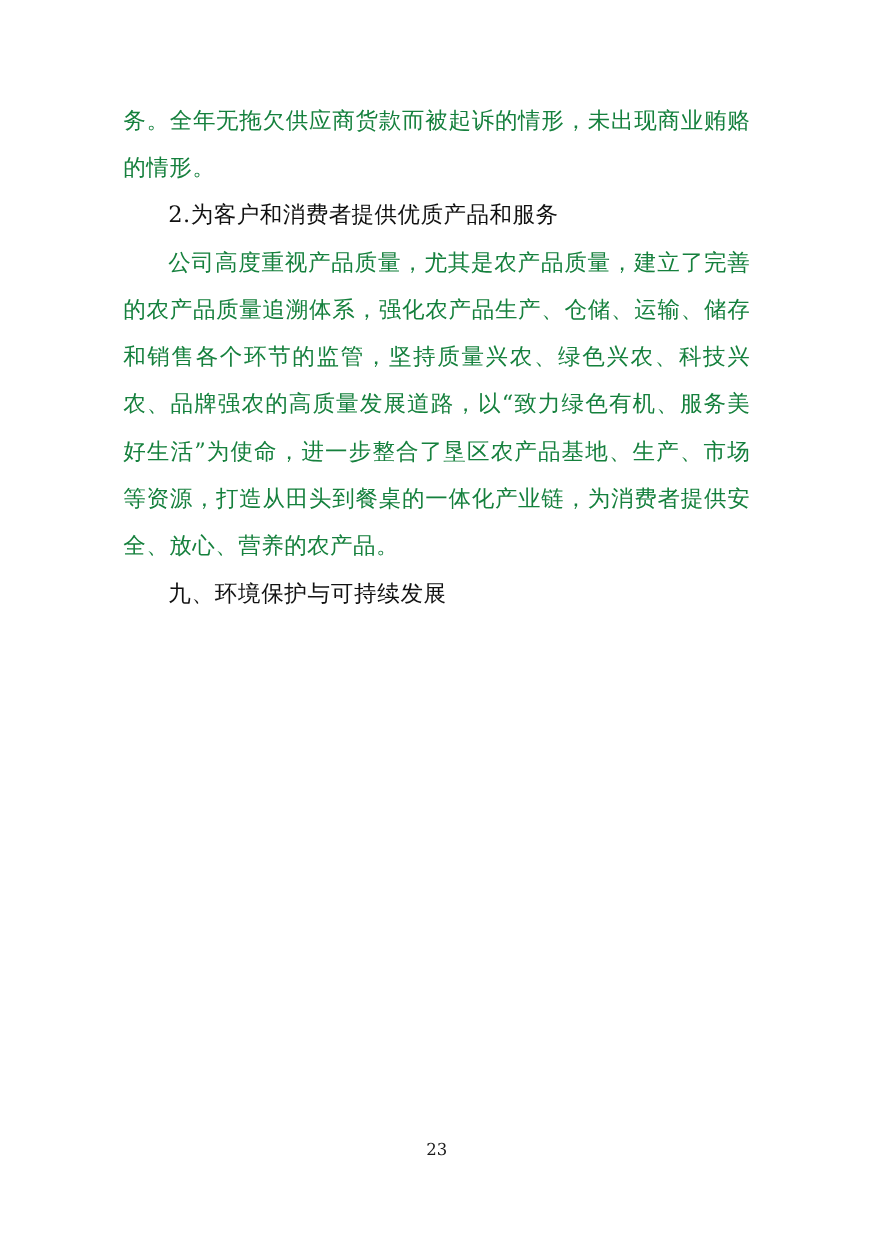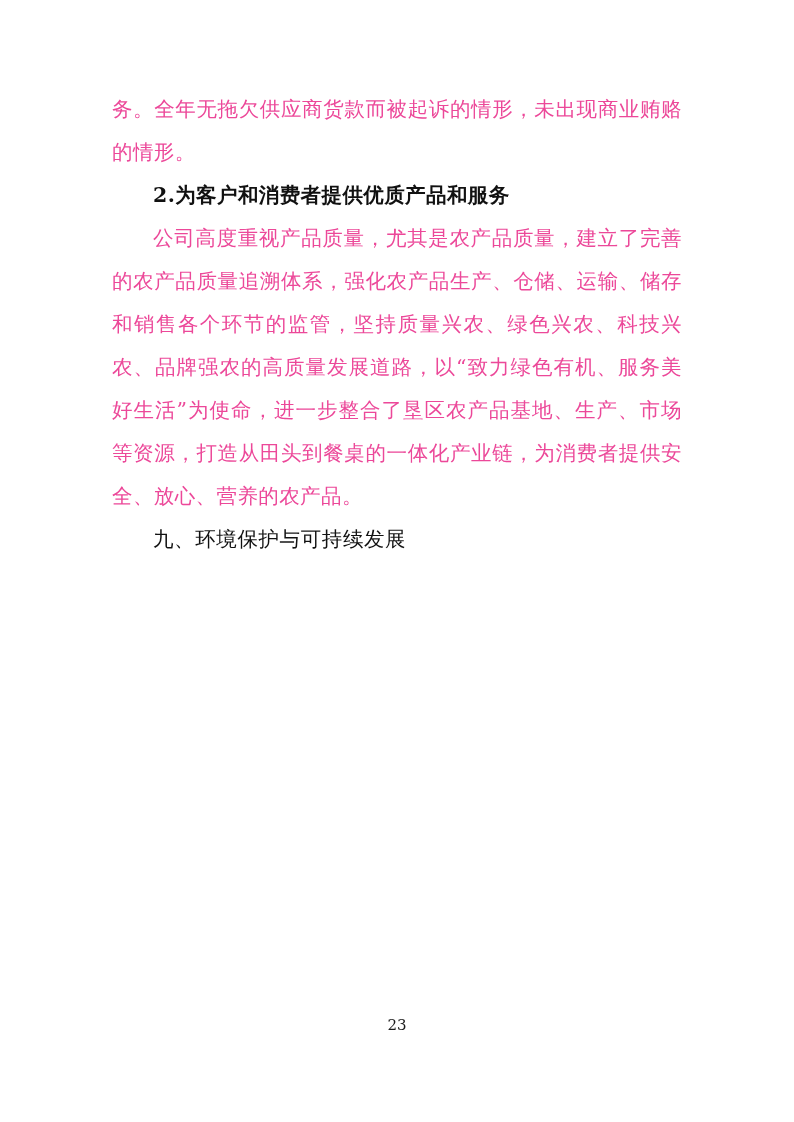--- a/index.html
+++ b/index.html
@@ -25,49 +25,49 @@
   .content {
     width: 570px;
   }
   p {
     margin: 0;
     font-size: 20.5px;
     line-height: 43px;
     text-align: justify;
     text-justify: inter-ideograph;
     letter-spacing: 0.4px;
-    color: #ec4899;
+    color: #15803d;
   }
   p.indent {
     text-indent: 2em;
   }
   h3.heading {
     margin: 0;
     font-size: 20.5px;
     line-height: 43px;
-    font-weight: bold;
+    font-weight: normal;
     text-indent: 2em;
     letter-spacing: 0.4px;
     color: #111111;
   }
   h3.heading-sec {
     margin: 0;
     font-size: 20.5px;
     line-height: 43px;
     font-weight: normal;
     text-indent: 2em;
     letter-spacing: 0.6px;
     color: #111111;
     font-family: "DejaVu Sans", "Liberation Sans", sans-serif;
   }
   .page-number {
     position: absolute;
     left: 0;
     right: 0;
-    bottom: 88px;
+    bottom: 68px;
     text-align: center;
     font-size: 15px;
     color: #1a1a1a;
     font-family: "DejaVu Serif", "Liberation Serif", serif;
   }
 </style>
 </head>
 <body>
 
 <div class="page">

